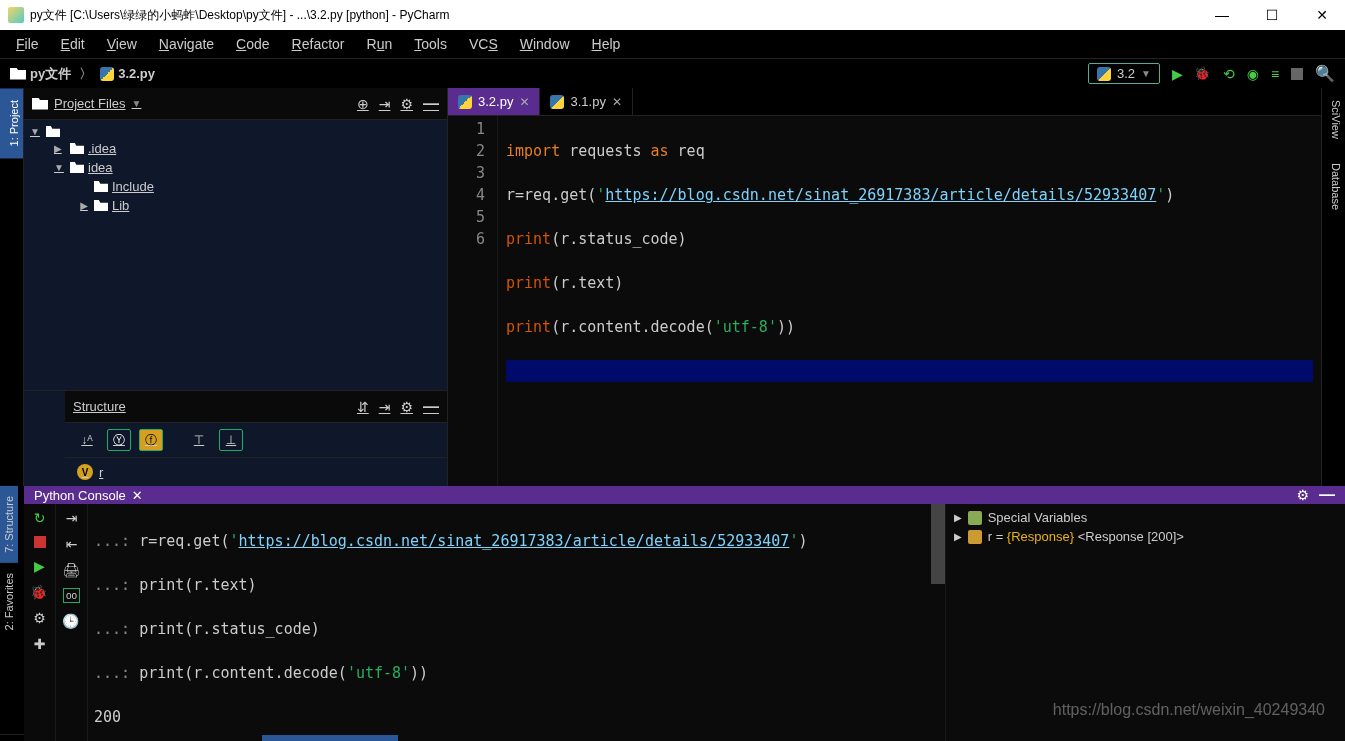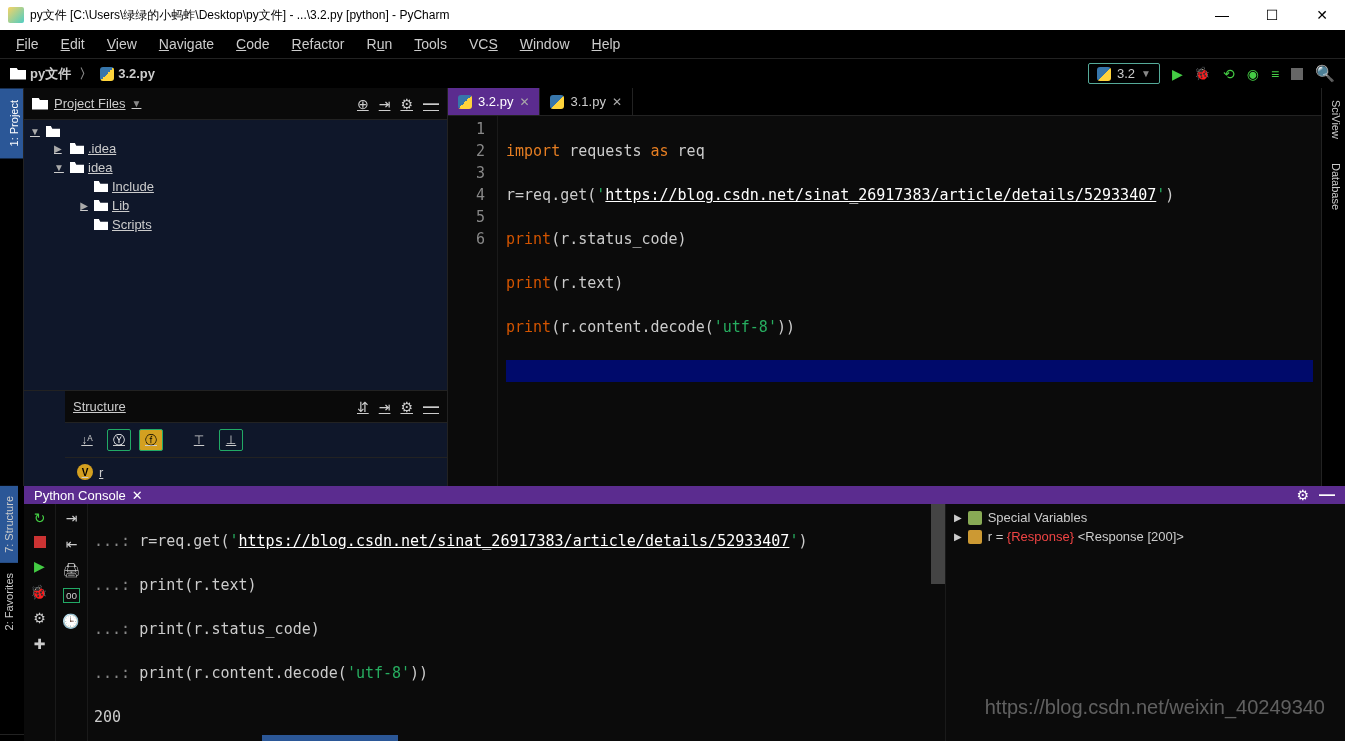--- a/index.html
+++ b/index.html
@@ -50,21 +50,21 @@
 .tabs { height: 28px; display: flex; background: #000; border-bottom: 1px solid #222; }
 .tab { padding: 4px 10px; display: flex; align-items: center; gap: 6px; border-right: 1px solid #222; cursor: pointer; font-size: 13px; }
 .tab.active { background: #5b2c8f; color: #fff; }
 .tab-close { font-size: 12px; color: #aaa; }
 .code-area { display: flex; flex: 1; font-family: Consolas, monospace; font-size: 15px; background: #0b0b0b; position: relative; }
 .gutter { width: 50px; text-align: right; padding: 2px 12px 0 0; color: #888; background: #0b0b0b; border-right: 1px solid #1a1a1a; line-height: 22px; }
 .code-lines { flex: 1; padding: 2px 8px; line-height: 22px; white-space: pre; }
 .code-line.current { background: #000a6b; }
 .kw { color: #e67e22; }
 .str { color: #27ae60; }
-.url { color: #ffffff; text-decoration: underline; }
+.url { color: #7dd3fc; text-decoration: underline; }
 .func { color: #d35400; }
 .right-rail { width: 24px; background: #000; display: flex; flex-direction: column; border-left: 1px solid #222; }
 .rail-tab-r { writing-mode: vertical-rl; padding: 12px 3px; font-size: 11px; cursor: pointer; }
 .console-wrapper { height: 248px; display: flex; }
 .console-left-rail { width: 24px; background: #000; }
 .console-rail-tab { writing-mode: vertical-lr; transform: rotate(180deg); padding: 10px 3px; font-size: 11px; cursor: pointer; }
 .console-rail-tab.active { background: #2b5797; }
 .console-main { flex: 1; display: flex; flex-direction: column; }
 .console-header { height: 26px; background: #5b2c8f; display: flex; align-items: center; justify-content: space-between; padding: 0 10px; color: #fff; font-size: 13px; }
 .console-title { display: flex; align-items: center; gap: 6px; }
@@ -75,26 +75,26 @@
 .green { color: #4c4; }
 .red-sq { width: 12px; height: 12px; background: #c33; }
 .console-output { flex: 1; font-family: Consolas, monospace; font-size: 15px; padding: 4px 6px; line-height: 22px; white-space: pre; color: #ccc; overflow: hidden; position: relative; }
 .console-scrollbar { position: absolute; right: 0; top: 0; width: 14px; height: 80px; background: #444; }
 .dots { color: #888; }
 .vars-panel { width: 400px; border-left: 1px solid #1a1a1a; padding: 4px 8px; font-size: 13px; }
 .var-row { display: flex; align-items: center; gap: 6px; padding: 2px 0; }
 .var-badge { width: 14px; height: 14px; display: flex; align-items: center; justify-content: center; font-size: 8px; border-radius: 2px; }
 .sb-purple{ background:#8a5; }
 .sb-yellow{ background:#c93; }
-.var-dim { color: #ef4444; margin-top: 18px; }
+.var-dim { color: #eab308; margin-top: 18px; }
 .bottom-bar { height: 26px; background: #000; display: flex; align-items: center; border-top: 1px solid #222; }
 .bb-item { padding: 0 12px; display: flex; align-items: center; gap: 6px; height: 100%; cursor: pointer; font-size: 13px; }
 .bb-item.active { background: #2b5797; color: #fff; }
 .bb-right { margin-left: auto; padding-right: 12px; display: flex; align-items: center; gap: 10px; color: #888; }
-.watermark { position: absolute; right: 20px; bottom: 22px; color: rgba(200,200,200,0.45); font-size: 20px; pointer-events: none; }
+.watermark { position: absolute; right: 20px; bottom: 22px; color: rgba(200,200,200,0.45); font-size: 16px; pointer-events: none; }
 .gear { font-size: 14px; }
 .minus { font-size: 16px; font-weight: bold; }
 .tri { font-size: 10px; }
 .bold { font-weight: bold; }
 </style>
 </head>
 <body>
 
 <div class="titlebar">
   <div class="titlebar-left">
@@ -183,25 +183,20 @@
       <div class="tree-row tree-indent-2">
         <span class="expand"></span>
         <span class="folder-sm"></span>
         <span>Include</span>
       </div>
       <div class="tree-row tree-indent-2">
         <span class="expand">▶</span>
         <span class="folder-sm"></span>
         <span>Lib</span>
       </div>
-      <div class="tree-row tree-indent-2">
-        <span class="expand"></span>
-        <span class="folder-sm"></span>
-        <span>Scripts</span>
-      </div>
     </div>
     <div class="structure-panel">
       <div class="panel-header">
         <span>Structure</span>
         <span class="panel-tools">
           <span>⇵</span>
           <span>⇥</span>
           <span class="gear">⚙</span>
           <span class="minus">—</span>
         </span>

